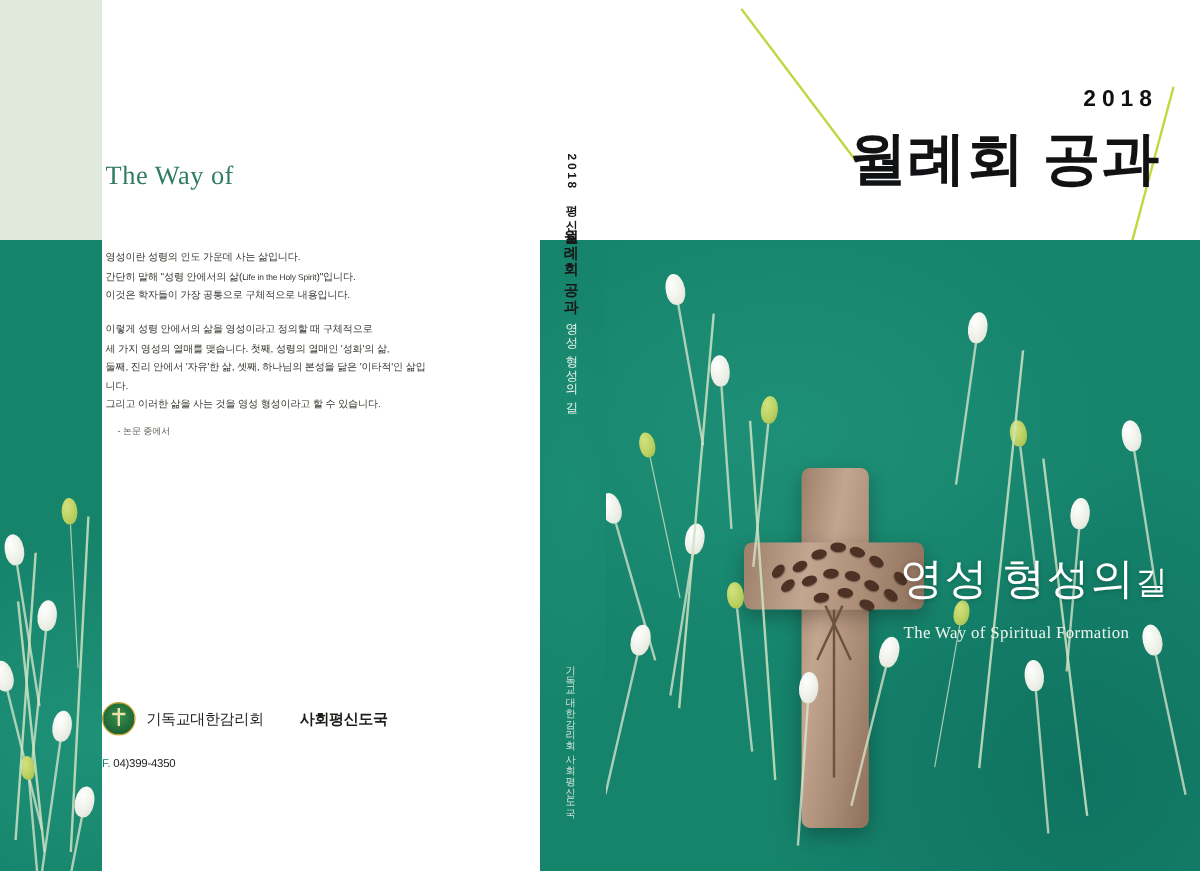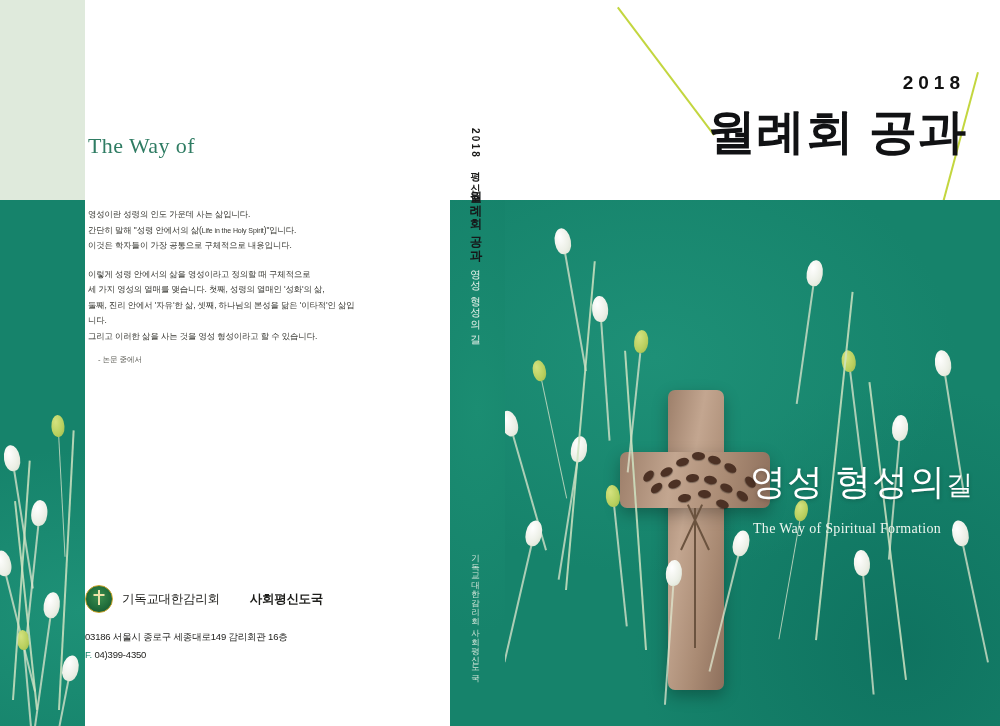--- a/index.html
+++ b/index.html
@@ -358,21 +358,20 @@
     <div class="back-source">- 논문 중에서</div>
 
     <div class="publisher-row">
       <div class="kmc-logo"></div>
       <div class="publisher-name">
         <span>기독교대한감리회 </span><b>사회평신도국</b>
       </div>
     </div>
 
     <div class="contact">
-      <div>03186 서울시 종로구 세종대로149 감리회관 16층</div>
       <div>
         <span class="teal">F.</span>
         <span>04)399-4350</span>
       </div>
     </div>
   </div>
 
   <div id="spine">
     <div class="spine-green"></div>
     <div class="spine-text-top">2018 평신도</div>

